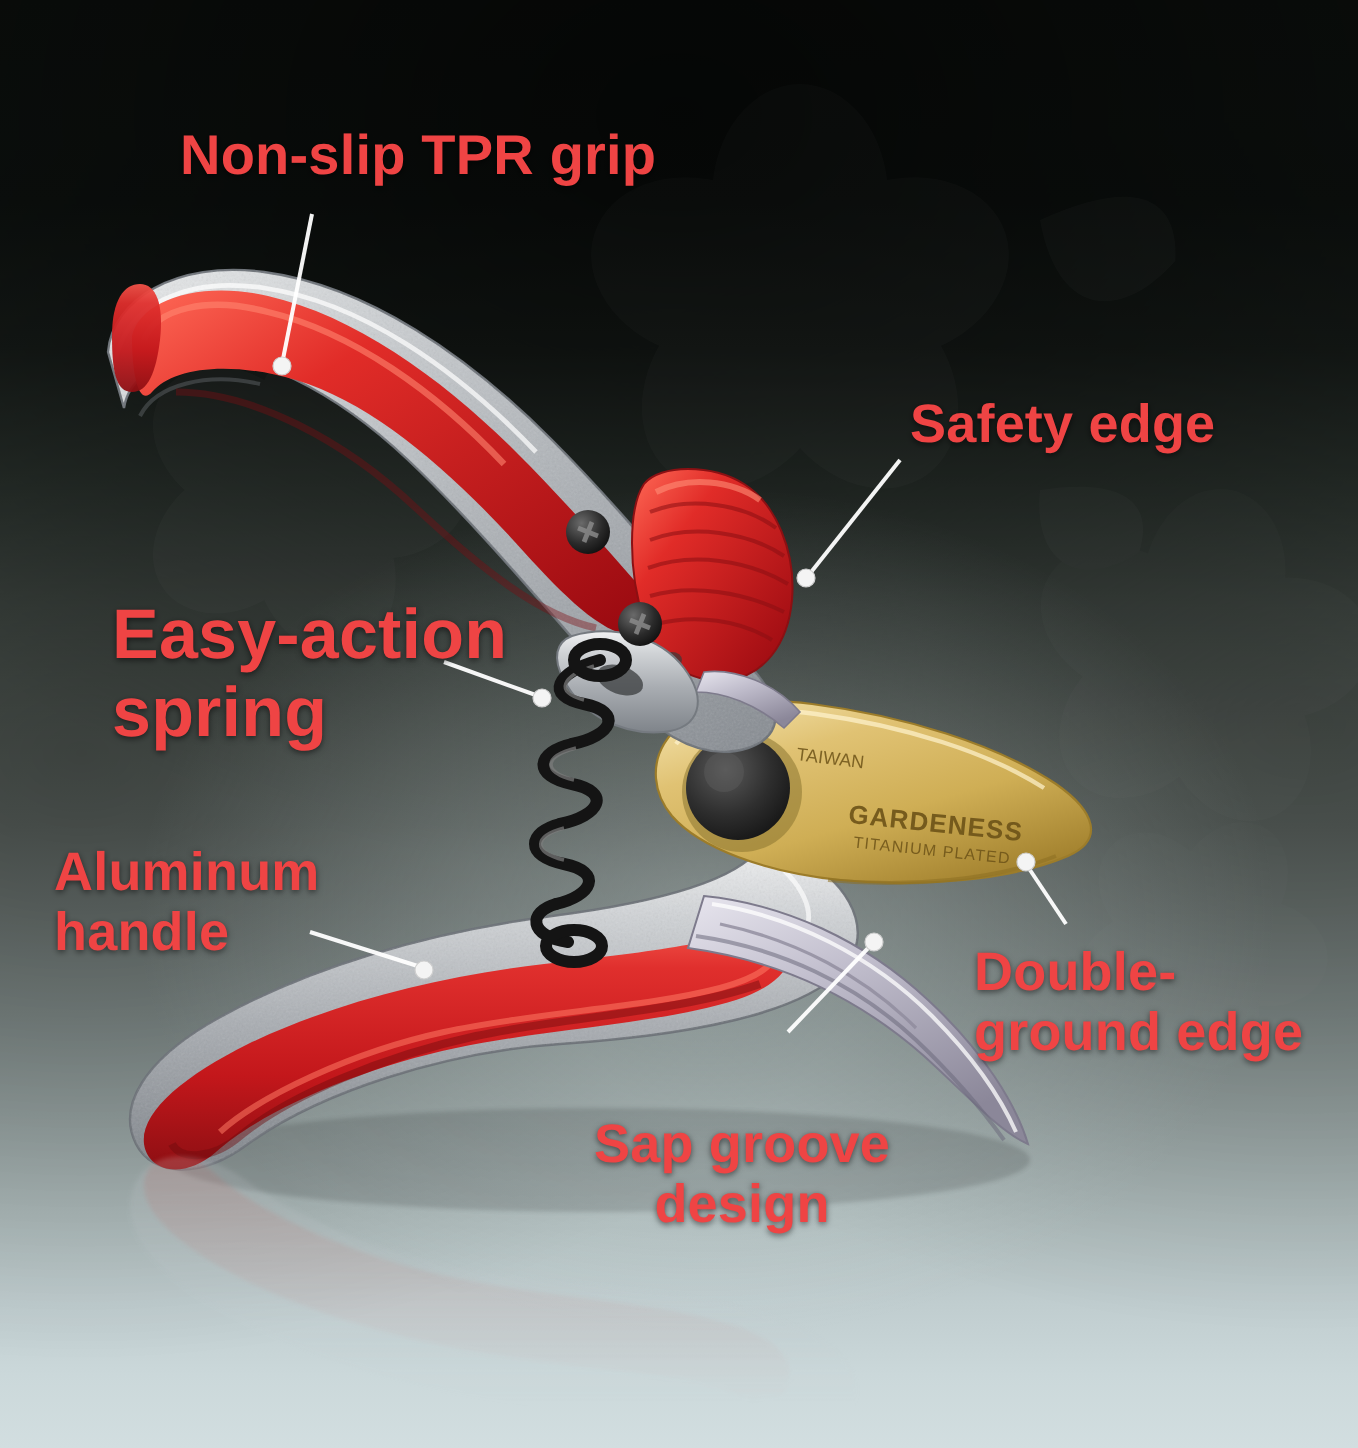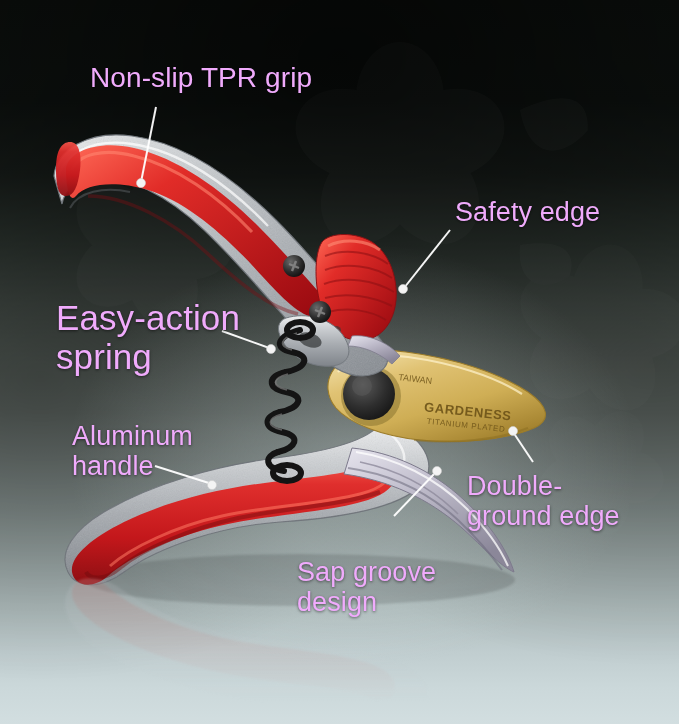--- a/index.html
+++ b/index.html
@@ -45,33 +45,33 @@
     position:absolute;inset:0;
     background:radial-gradient(60% 42% at 52% 63%, rgba(222,236,238,0.30) 0%, rgba(222,236,238,0) 70%);
   }
 
   
   .watermark{position:absolute;inset:0;opacity:.95;}
 
   
   .label{
     position:absolute;
-    color:#f0abfc;
-    font-weight:400;
+    color:#ef4444;
+    font-weight:700;
     line-height:1.12;
     letter-spacing:.1px;
     text-shadow:0 1px 3px rgba(0,0,0,.55);
     white-space:pre-line;
   }
   .lbl-tpr   {left:90px; top:62px;  font-size:28px;}
   .lbl-lock  {left:455px;top:197px; font-size:27px;}
   .lbl-spring{left:56px; top:298px; font-size:35px;}
-  .lbl-alum  {left:27px; top:421px; font-size:27px;margin-left:45px;}
-  .lbl-edge  {left:467px;top:471px; font-size:27px;}
-  .lbl-sap   {left:297px;top:557px; font-size:27px;}
+  .lbl-alum  {left:27px; top:421px; font-size:27px;}
+  .lbl-edge  {left:487px;top:471px; font-size:27px;}
+  .lbl-sap   {left:297px;top:557px; font-size:27px;text-align:center;}
 
   
   .leaders{position:absolute;inset:0;pointer-events:none;}
 
   
   .product{position:absolute;inset:0;}
   .reflection{position:absolute;inset:0;}
 </style>
 </head>
 <body>

